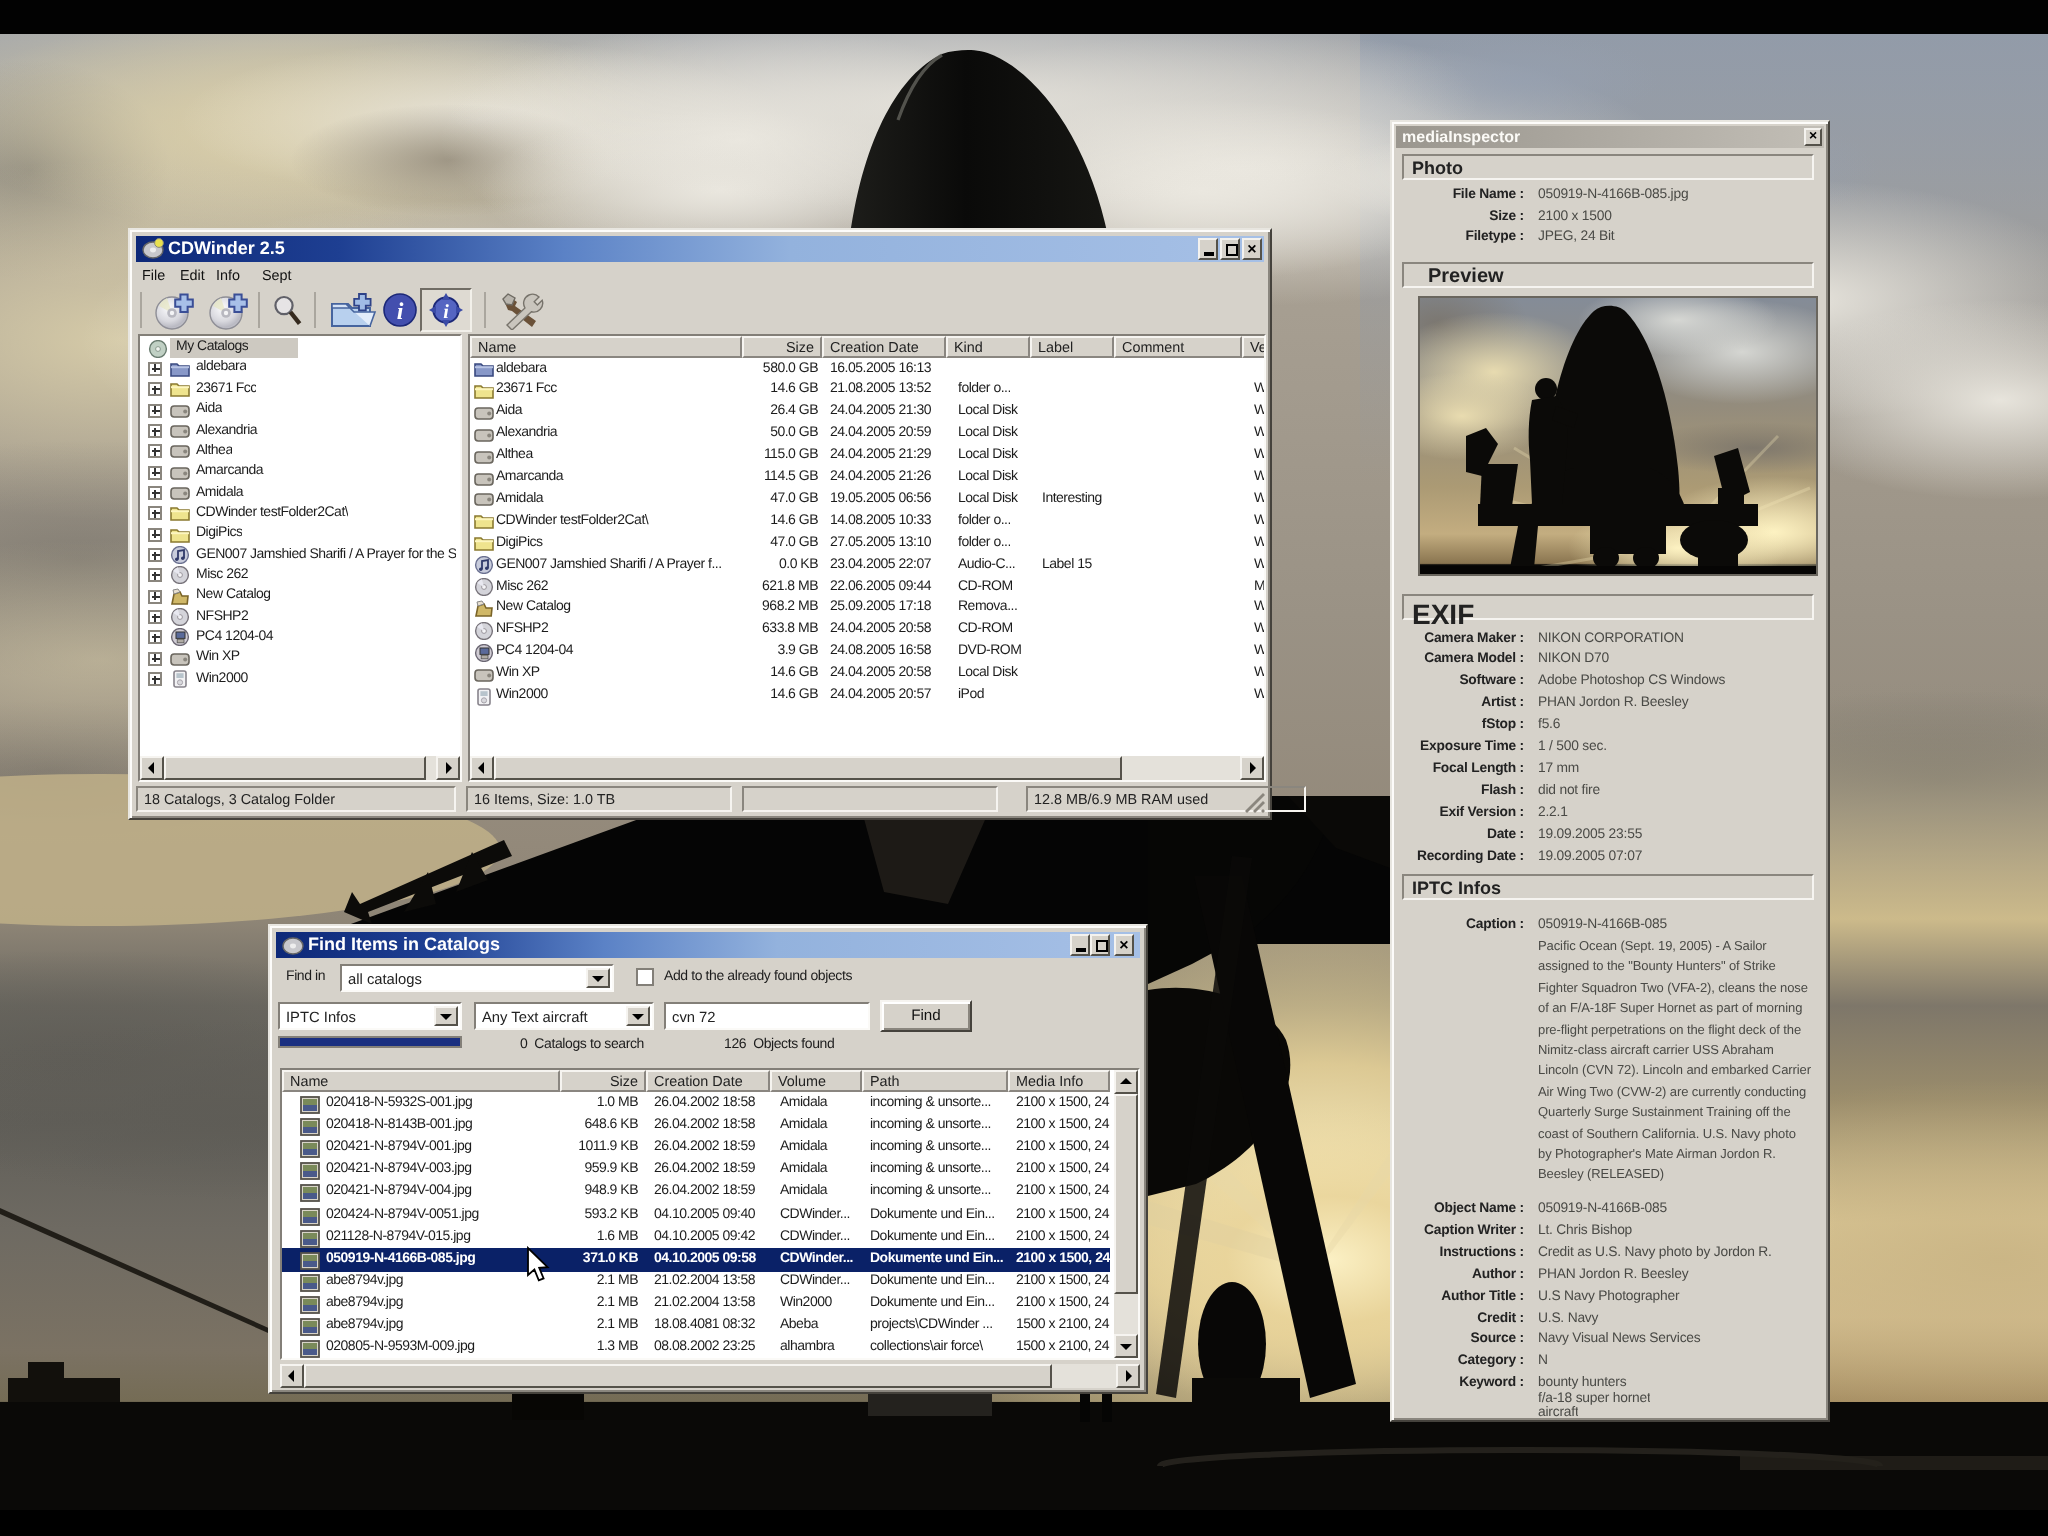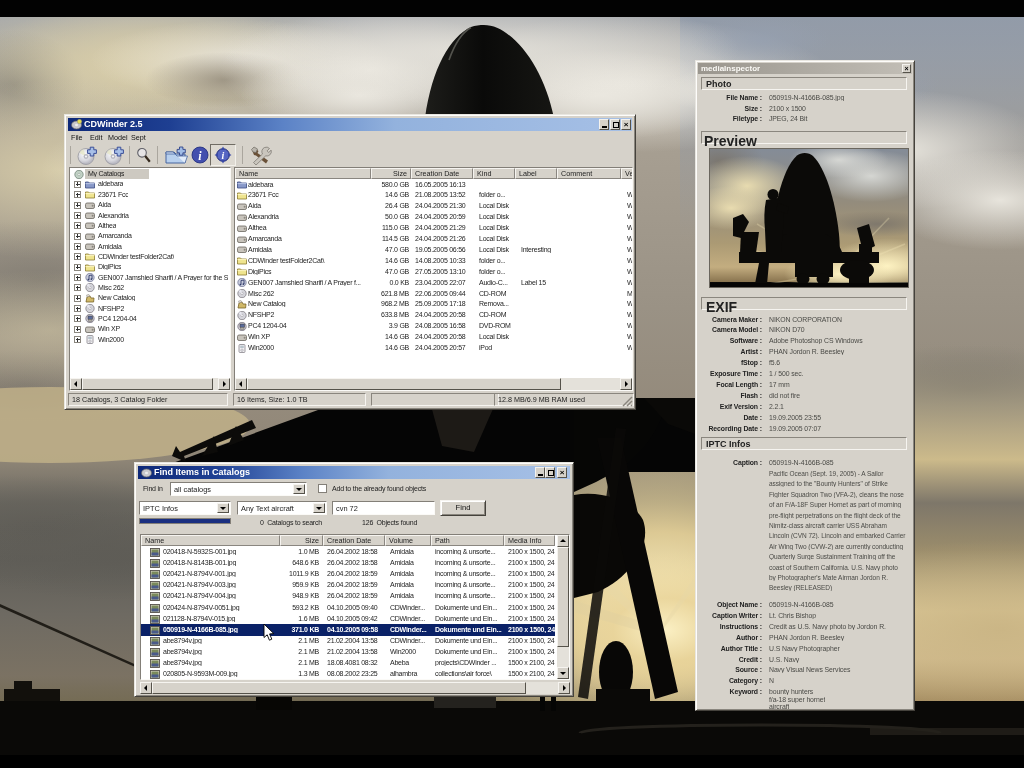--- a/index.html
+++ b/index.html
@@ -175,21 +175,21 @@
 <span class="wbtn" style="right:23px;">
           <span style="position:absolute;left:1.5px;bottom:1.5px;width:5px;height:2px;background:#000"></span>
         </span>
 <span class="wbtn" style="right:12px;">
           <span style="position:absolute;left:1.5px;top:1.5px;width:6px;height:6px;border:1px solid #000;border-top-width:1.5px"></span>
         </span>
 <span class="wbtn" style="right:1px;">×</span>
 </div>
 <span class="txt" style="left:6px;top:17.5px;font-size:7.2px;color:#111">File</span>
 <span class="txt" style="left:25px;top:17.5px;font-size:7.2px;color:#111">Edit</span>
-<span class="txt" style="left:43px;top:17.5px;font-size:7.2px;color:#111">Model</span>
+<span class="txt" style="left:43px;top:17.5px;font-size:7.2px;color:#111">Info</span>
 <span class="txt" style="left:66px;top:17.5px;font-size:7.2px;color:#111">Sept</span>
 <div class="abs" style="left:3px;top:29px;width:566px;height:23px;">
 <span class="abs" style="left:2px;top:2px;width:1px;height:18px;background:#aaa69e"></span>
 <svg class="abs" style="left:8px;top:1px" width="54" height="21" viewBox="0 0 54 21">
 <defs>
             <radialGradient id="cdsh" cx="0.4" cy="0.35" r="0.75">
 <stop offset="0" stop-color="#fbfbfd"></stop>
               <stop offset="0.55" stop-color="#d8d8de"></stop>
               <stop offset="0.8" stop-color="#b9b9c2"></stop>
               <stop offset="1" stop-color="#d0d0d8"></stop>
@@ -580,21 +580,21 @@
 <span class="sbtn" style="left:0;top:0;width:12px;height:12px"></span>
           <span class="arr" style="left:4px;top:3px;border:3px solid transparent;border-right-color:#000;border-left-width:0"></span>
 <span class="sbtn" style="right:0;top:0;width:12px;height:12px"></span>
           <span class="arr" style="right:4px;top:3px;border:3px solid transparent;border-left-color:#000;border-right-width:0"></span>
 <span class="sbtn" style="left:12px;top:0;width:314px;height:12px"></span>
 </div>
 </div>
 <div class="statsec" style="left:3px;width:160px">18 Catalogs, 3 Catalog Folder</div>
 <div class="statsec" style="left:168px;width:133px">16 Items, Size: 1.0 TB</div>
 <div class="statsec" style="left:306px;width:128px"></div>
-<div class="statsec" style="left:429px;width:140px">12.8 MB/6.9 MB RAM used</div>
+<div class="statsec" style="left:448px;width:140px">12.8 MB/6.9 MB RAM used</div>
 <svg class="abs" style="right:2px;bottom:2px" width="11" height="11" viewBox="0 0 11 11">
         <g stroke="#8a867e" stroke-width="1.4">
           <line x1="10" y1="1" x2="1" y2="10"></line>
           <line x1="10" y1="5" x2="5" y2="10"></line>
           <line x1="10" y1="9" x2="9" y2="10"></line>
         </g>
       </svg>
 </div>
 <div class="win" style="left:134px;top:462px;width:440px;height:235px;">
 <div class="tbar">
@@ -815,21 +815,21 @@
 <div class="abs" style="left:5px;top:16px;width:206px;height:13px;border:1px solid;border-color:#8a867e #f6f4f0 #f6f4f0 #8a867e;">
         <span class="txt" style="left:4px;top:1px;font-size:9px;font-weight:bold;color:#222">Photo</span>
       </div>
 <span class="lbl" style="right:152px;top:33px;">File Name :</span>
       <span class="val" style="left:73px;top:33px;width:142px;">050919-N-4166B-085.jpg</span>
 <span class="lbl" style="right:152px;top:43.5px;">Size :</span>
       <span class="val" style="left:73px;top:43.5px;width:142px;">2100 x 1500</span>
 <span class="lbl" style="right:152px;top:54px;">Filetype :</span>
       <span class="val" style="left:73px;top:54px;width:142px;">JPEG, 24 Bit</span>
 <div class="abs" style="left:5px;top:70px;width:206px;height:13px;border:1px solid;border-color:#8a867e #f6f4f0 #f6f4f0 #8a867e;">
-        <span class="txt" style="left:2px;top:1px;font-size:14px;font-weight:bold;color:#222">Preview</span>
+        <span class="txt" style="left:12px;top:1px;font-size:10px;font-weight:bold;color:#222">Preview</span>
       </div>
 <svg class="abs" style="left:13px;top:87px" width="200" height="140" viewBox="0 0 200 140">
 <defs>
  <linearGradient id="pv" x1="0" y1="0" x2="0" y2="1">
   <stop offset="0" stop-color="#848c98"></stop>
             <stop offset="0.40" stop-color="#948c7c"></stop>
   <stop offset="0.68" stop-color="#ab9a74"></stop>
             <stop offset="0.85" stop-color="#c3ad80"></stop>
   <stop offset="0.955" stop-color="#8a7550"></stop>
             <stop offset="0.96" stop-color="#0a0907"></stop>

